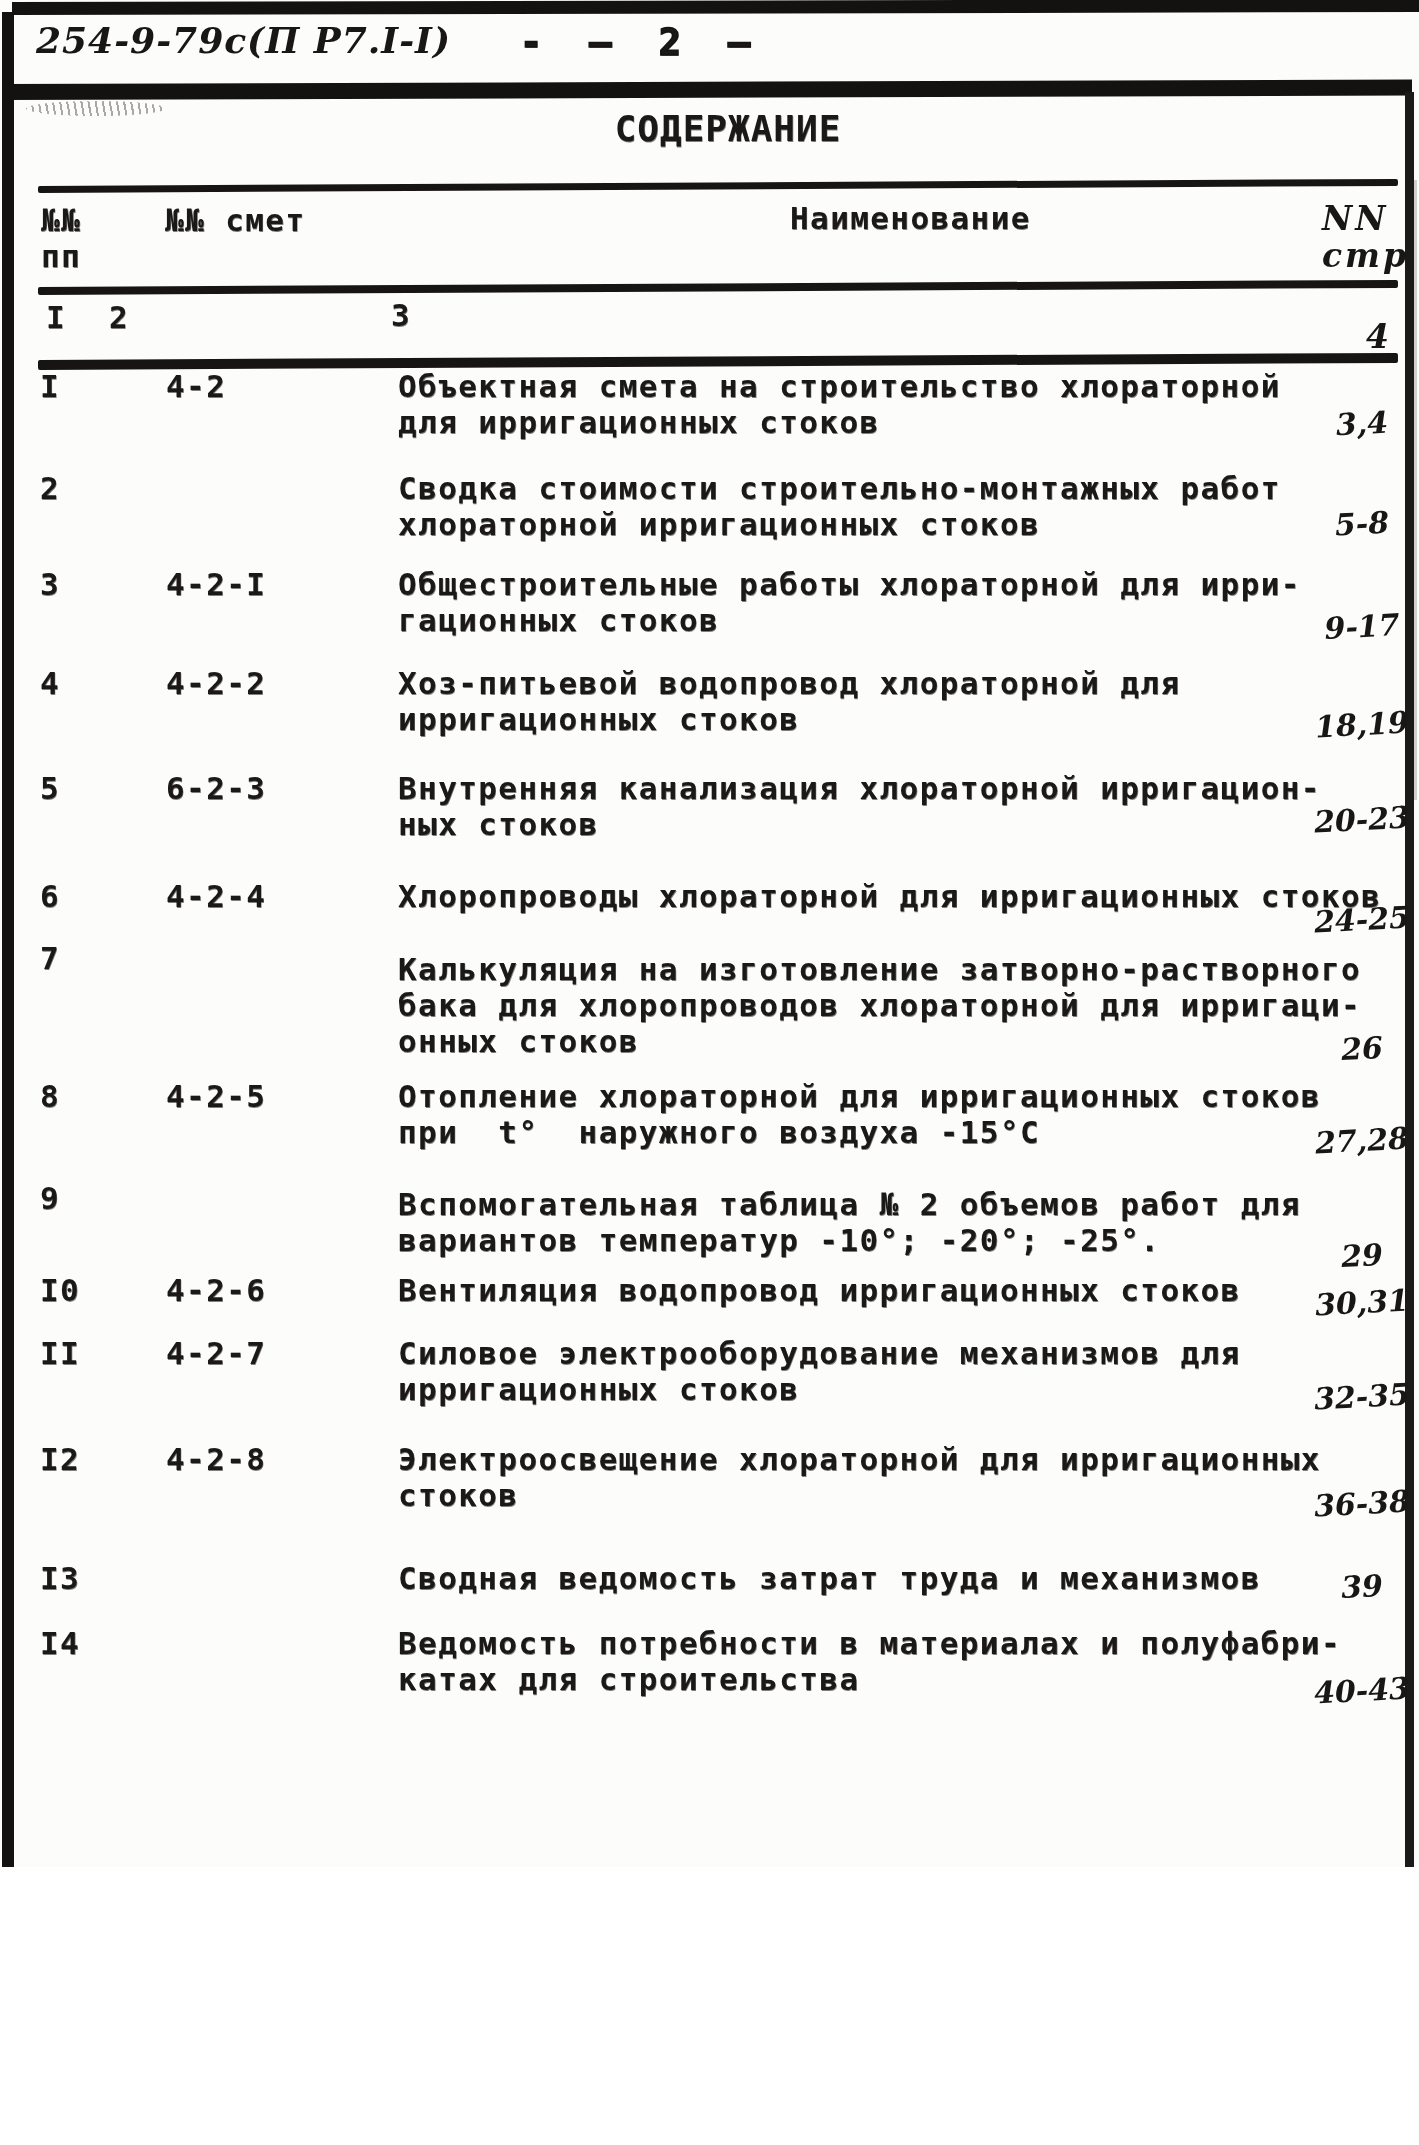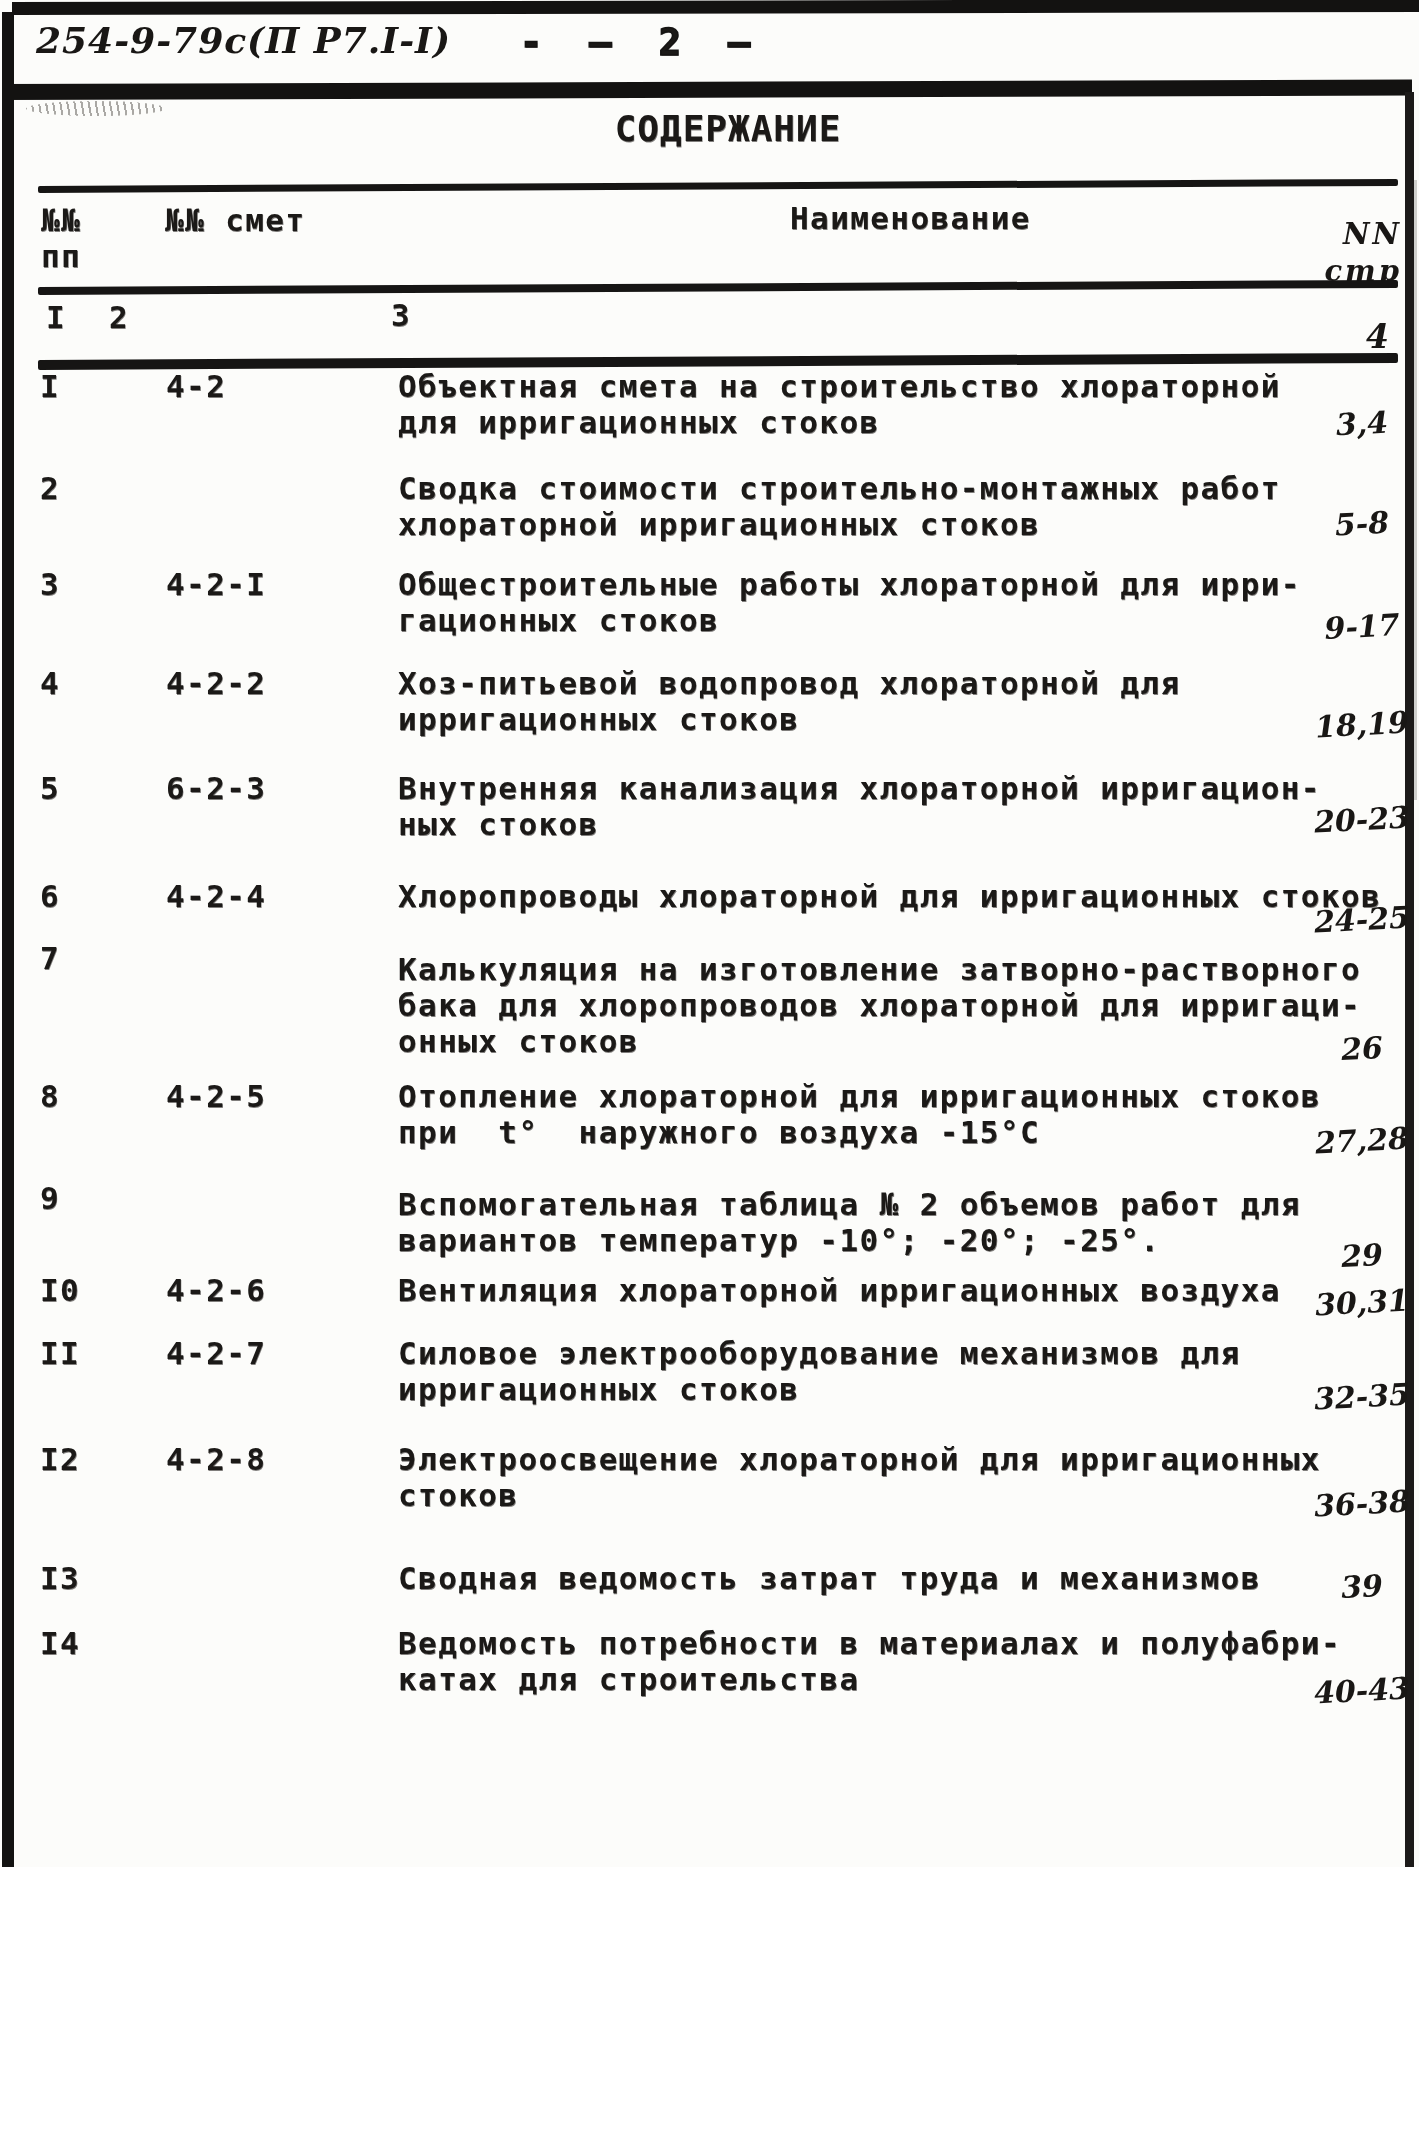--- a/index.html
+++ b/index.html
@@ -53,21 +53,21 @@
   
   .head-code{position:absolute;left:36px;top:22px;font-size:36px;letter-spacing:1px;}
   .head-page{position:absolute;left:520px;top:25px;font-size:37px;word-spacing:22px;-webkit-text-stroke:1.6px #151413;}
   
   .title{position:absolute;left:0;top:111px;width:1380px;text-align:center;font-size:36px;letter-spacing:1px;margin-left:38px;}
   
   .hdr{position:absolute;}
   .hdr-c1{left:41px;top:202px;}
   .hdr-c2{left:165px;top:202px;}
   .hdr-c3{left:790px;top:200px;}
-  .hdr-c4{left:1322px;top:200px;width:80px;text-align:right;font-size:29px;letter-spacing:3px;margin-top:16px;}
+  .hdr-c4{left:1322px;top:200px;width:80px;text-align:left;font-size:33px;letter-spacing:3px;}
   
   .idx{position:absolute;}
   .idx-1{left:46px;top:299px;}
   .idx-2{left:109px;top:299px;}
   .idx-3{left:391px;top:297px;}
   .idx-4{left:1366px;top:318px;font-size:33px;}
   
   .row{position:absolute;left:0;width:1419px;}
   .row .num{position:absolute;left:40px;top:0;}
   .row .smeta{position:absolute;left:166px;top:0;}
@@ -179,21 +179,21 @@
   <div class="row r9">
     <span class="num typed">9</span>
     <span class="smeta typed"></span>
     <span class="name typed">Вспомогательная таблица № 2 объемов работ для
 вариантов температур -10°; -20°; -25°.</span>
     <span class="pages hand">29</span>
   </div>
   <div class="row r10">
     <span class="num typed">I0</span>
     <span class="smeta typed">4-2-6</span>
-    <span class="name typed">Вентиляция хлораторной ирригационных воздуха</span>
+    <span class="name typed">Вентиляция водопровод ирригационных стоков</span>
     <span class="pages hand">30,31</span>
   </div>
   <div class="row r11">
     <span class="num typed">II</span>
     <span class="smeta typed">4-2-7</span>
     <span class="name typed">Силовое электрооборудование механизмов для
 ирригационных стоков</span>
     <span class="pages hand">32-35</span>
   </div>
   <div class="row r12">

